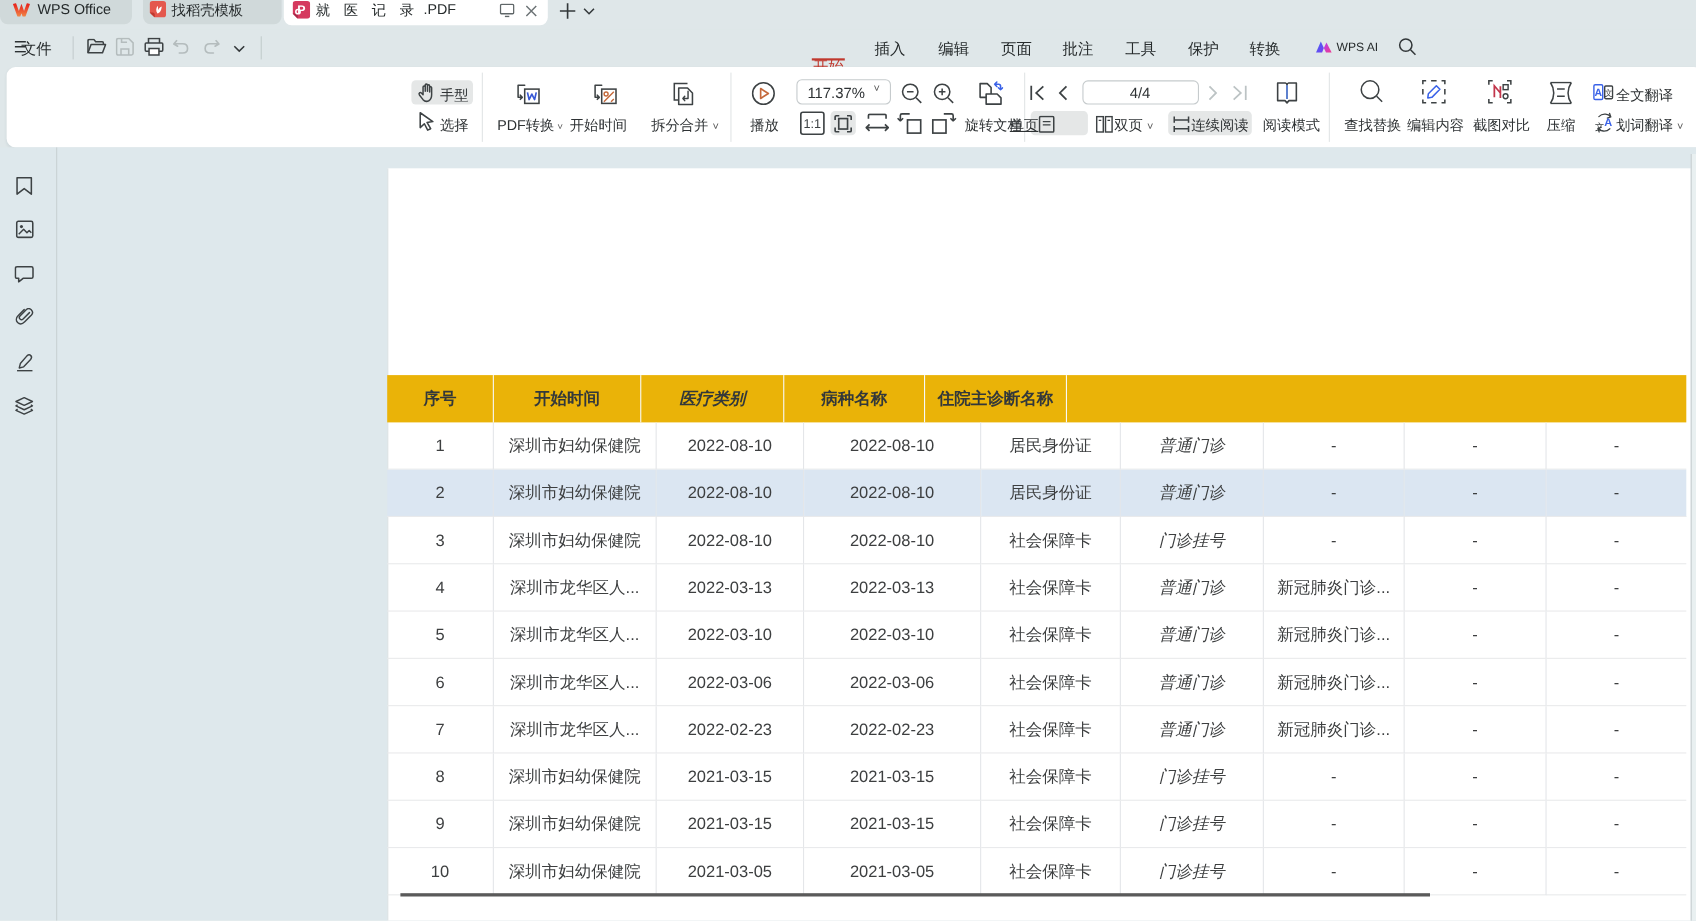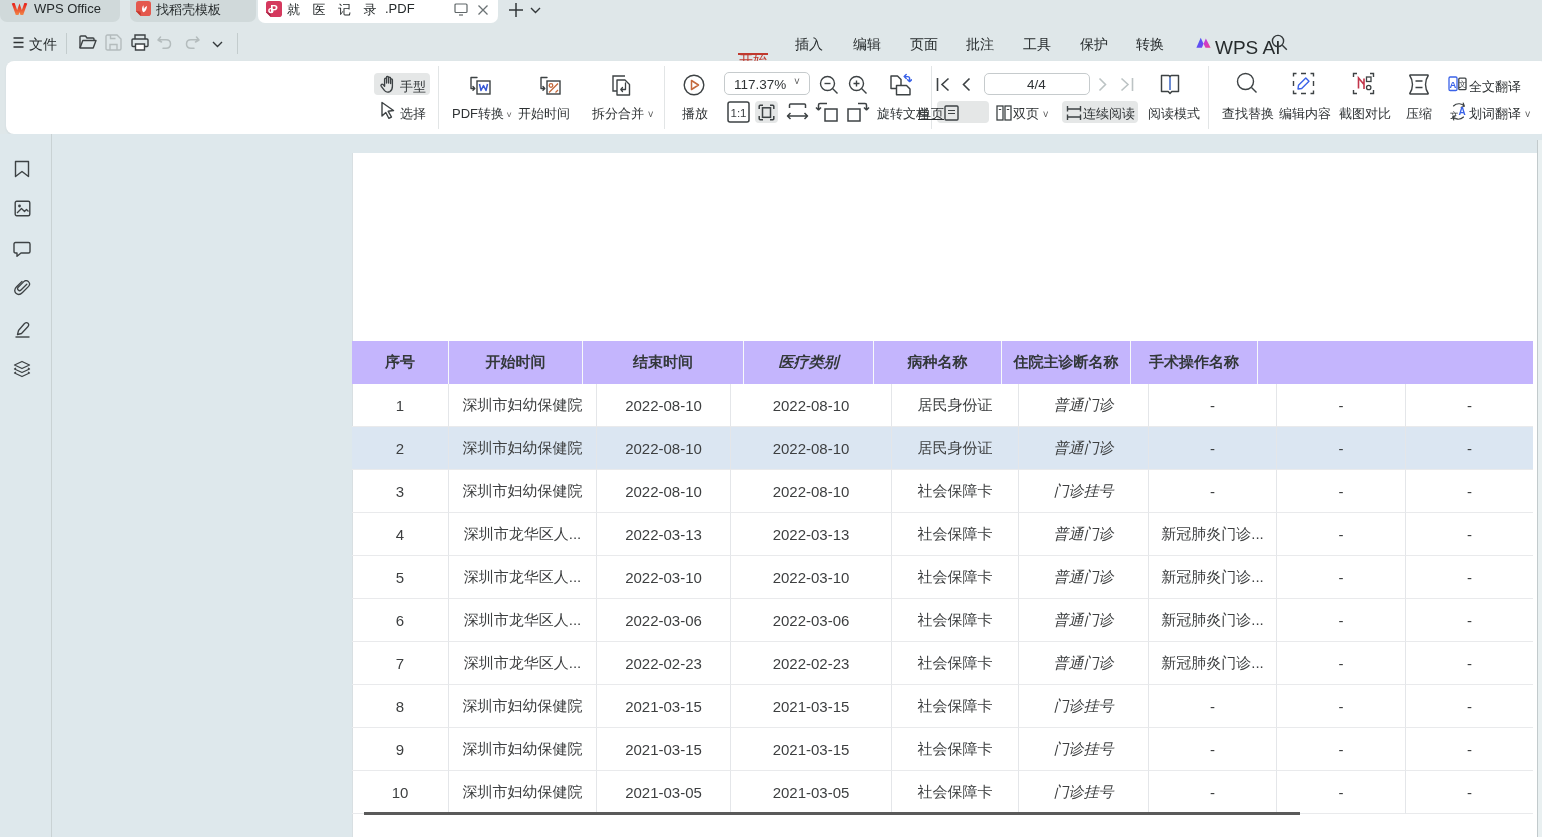--- a/index.html
+++ b/index.html
@@ -27,21 +27,21 @@
 #content { left:0; top:134px; width:1542px; height:703px; background:#dee8ec; }
 #sidebar-line { left:51px; top:134px; width:1px; height:703px; background:#c9d2d4; }
 #page { left:352px; top:153px; width:1185px; height:684px; background:#ffffff; border-left:1px solid #d8dfe2; }
 #gutterline { left:1537px; top:140px; width:1px; height:697px; background:#c2cacc; }
 #gutter { left:1538px; top:140px; width:4px; height:697px; background:#e9f0f1; }
 
 #tbl { left:352px; top:341px; width:1181px; }
 .trow { display:flex; height:43px; }
 .trow>div { border-bottom:1px solid #e9eaec; border-right:1px solid #e4e6e9; display:flex; align-items:center; justify-content:center; font-size:15px; color:#3d3f40; }
 .trow>div:last-child { border-right:none; }
-.thead { display:flex; height:43.4px; background:#c4b5fd; }
+.thead { display:flex; height:43.4px; background:#eab308; }
 .thead>div { display:flex; align-items:center; justify-content:center; font-size:15px; font-weight:bold; color:#33383a; border-right:1px solid #f7f9fa; }
 .hl>div { background:#dbe6f2; }
 .c0{width:97px;} .c1{width:148px;} .c2{width:134px;} .c3{width:161px;} .c4{width:127px;} .c5{width:130px;font-style:italic;} .c6{width:128px;} .c7{width:129px;} .c8{width:127px;}
 #darkline { left:364px; top:812px; width:936px; height:2.5px; background:#5a5a5a; }
 svg { display:block; }
 .ico { position:absolute; }
 </style>
 </head>
 <body>
 
@@ -49,31 +49,31 @@
   <div class="tab tab1"></div>
   <div class="tab tab2"></div>
   <div class="tab tab3"></div>
   <span class="tabtxt" style="left:34px;text-align:center;">WPS Office</span>
   <span class="tabtxt" style="left:156px;">找稻壳模板</span>
   <span class="tabtxt" style="left:287px;letter-spacing:12.5px;">就医记录</span>
   <span class="tabtxt" style="left:385px;">.PDF</span>
 </div>
 
 <div class="abs" id="menubar">
-  <span class="mitem" style="left:29px;text-align:center;">文件</span>
+  <span class="mitem" style="left:19px;text-align:center;">文件</span>
   <span class="mitem mred" style="left:739px;">开始</span>
   <div style="position:absolute;left:738px;top:26px;width:30px;height:2px;background:#c0392e;"></div>
   <span class="mitem" style="left:795px;">插入</span>
   <span class="mitem" style="left:853px;">编辑</span>
   <span class="mitem" style="left:910px;">页面</span>
   <span class="mitem" style="left:966px;">批注</span>
   <span class="mitem" style="left:1023px;">工具</span>
   <span class="mitem" style="left:1080px;">保护</span>
   <span class="mitem" style="left:1136px;">转换</span>
-  <span class="mitem" style="left:1215px;font-size:19px;top:10px;">WPS AI</span>
+  <span class="mitem" style="left:1215px;font-size:11px;top:10px;">WPS AI</span>
   <div class="vsep" style="left:66px;top:6px;height:21px;"></div>
   <div class="vsep" style="left:237px;top:6px;height:21px;"></div>
 </div>
 
 <div class="abs" id="toolbar"></div>
 <div id="toolbar-items">
 
   <div class="graybtn" style="left:374px;top:73px;width:56px;height:22px;"></div>
   <span class="t" style="left:400px;top:78px;">手型</span>
   <span class="t" style="left:400px;top:105px;">选择</span>
@@ -112,25 +112,23 @@
 <div class="abs" id="content"></div>
 <div class="abs" id="sidebar-line"></div>
 <div class="abs" id="page"></div>
 <div class="abs" id="gutterline"></div>
 <div class="abs" id="gutter"></div>
 
 <div class="abs" id="tbl">
   <div class="thead">
     <div class="c0">序号</div>
       <div class="c2">开始时间</div>
-      <div class="c3">结束时间</div>
       <div class="c5">医疗类别</div>
       <div class="c6">病种名称</div>
       <div class="c7">住院主诊断名称</div>
-      <div class="c8">手术操作名称</div>
   </div>
   <div class="trow">
       <div class="c0">1</div>
       <div class="c1">深圳市妇幼保健院</div>
       <div class="c2">2022-08-10</div>
       <div class="c3">2022-08-10</div>
       <div class="c4">居民身份证</div>
       <div class="c5">普通门诊</div>
       <div class="c6">-</div>
       <div class="c7">-</div>

